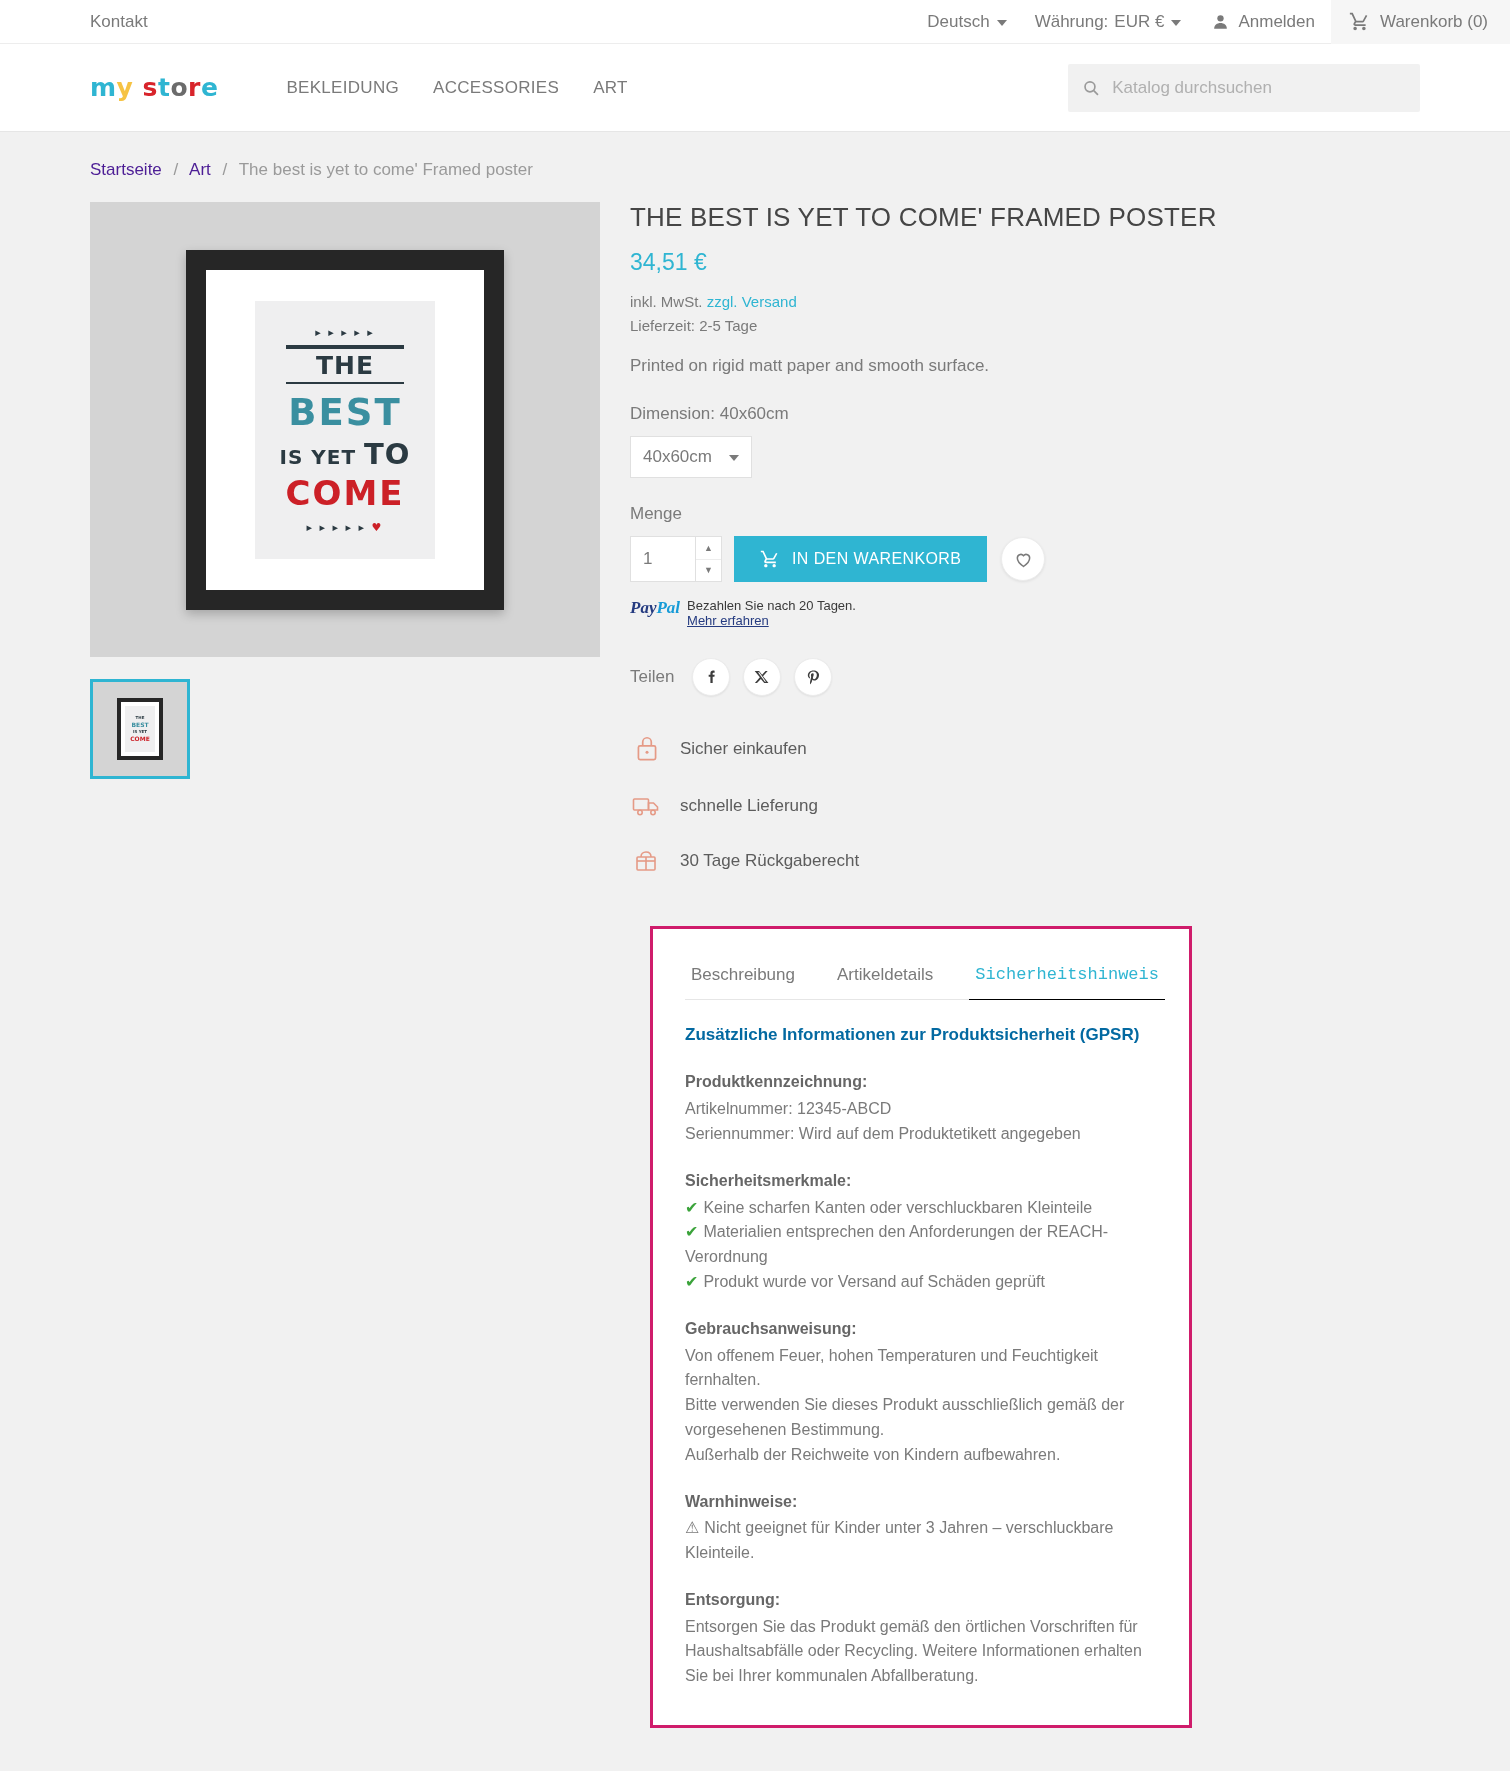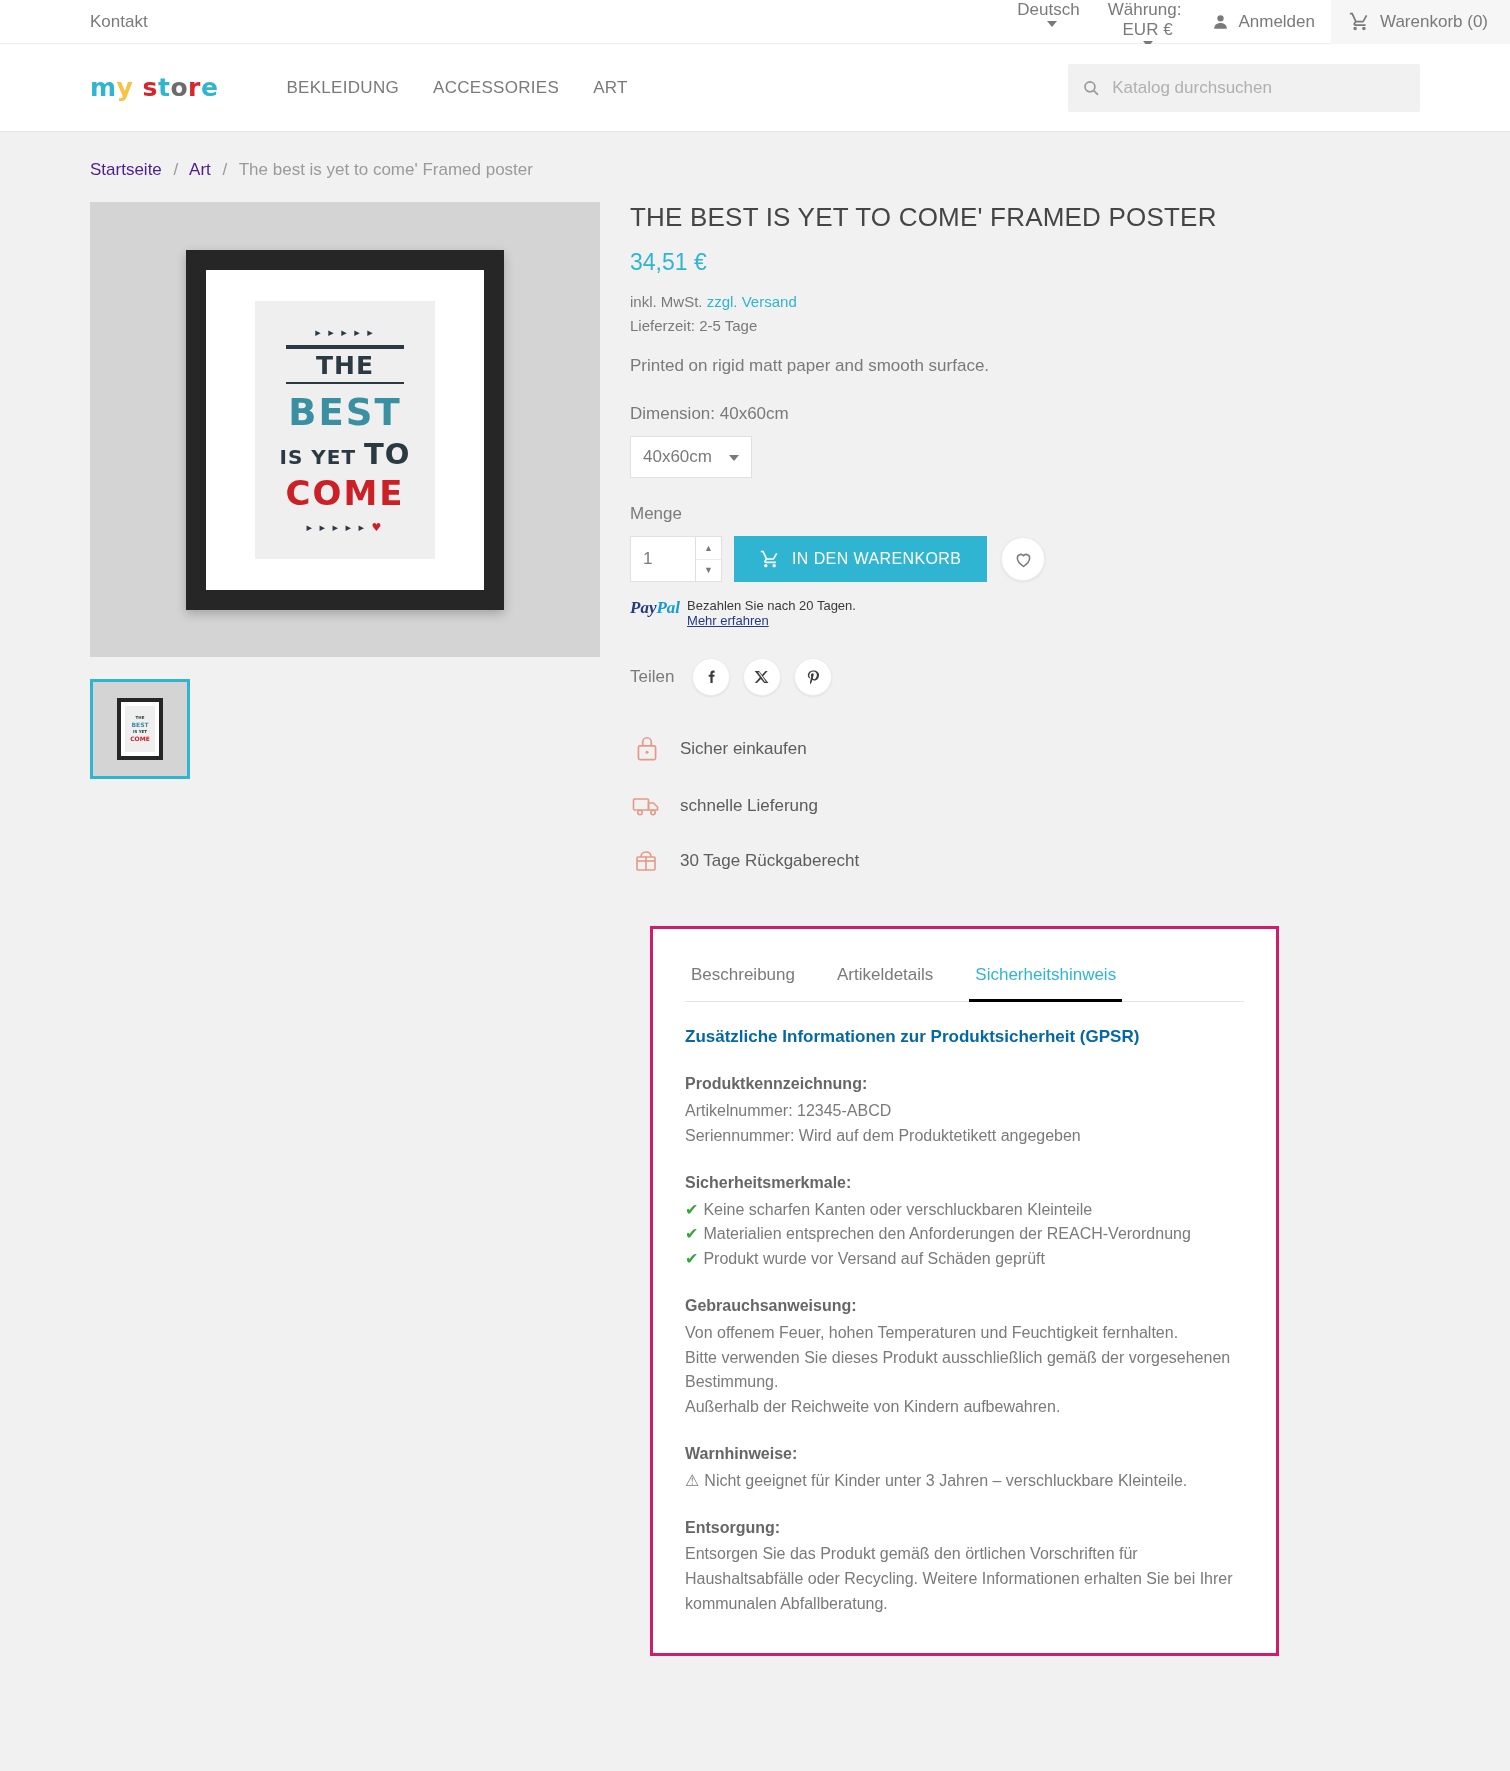--- a/index.html
+++ b/index.html
@@ -34,21 +34,20 @@
     align-items: stretch;
     height: 44px;
   }
   .lang-select, .currency-select {
     display: flex;
     align-items: center;
     font-size: 17px;
     color: #7a7a7a;
     padding: 0 14px;
     white-space: nowrap;
-    flex-direction: column;
   }
   .caret {
     display: inline-block;
     width: 0; height: 0;
     border-left: 5px solid transparent;
     border-right: 5px solid transparent;
     border-top: 6px solid #7a7a7a;
     margin-left: 7px;
     position: relative;
     top: 1px;
@@ -300,40 +299,41 @@
     color: #3c3c3c;
   }
 
   .trust-list { margin-top: 38px; }
   .trust-item { display: flex; align-items: center; margin-bottom: 30px; font-size: 17px; color: #5c5c5c; }
   .trust-item .ic { width: 34px; margin-right: 16px; display:flex; justify-content:center; }
 
   
   .tabs-panel {
     margin: 22px 0 0 650px;
-    width: 629px;
+    width: 542px;
     background: #fff;
     border: 3px solid #cf1c6b;
     padding: 26px 32px 36px;
   }
   .tabs {
     display: flex;
     border-bottom: 1px solid #e6e6e6;
     gap: 30px;
   }
   .tab {
     padding: 10px 6px 14px;
     font-size: 17px;
     color: #7a7a7a;
     cursor: pointer;
   }
   .tab.active {
     color: #2fb5d2;
-    border-bottom: 3px solid #000000;
+    border-bottom: 1px solid #000000;
     margin-bottom: -1px;
+    font-family: Liberation Mono, monospace;
   }
   .panel-body { padding-top: 22px; font-size: 16px; line-height: 1.55; color: #7a7a7a; }
   .panel-body h3 { font-size: 17px; color: #0369a1; margin: 0 0 16px 0; }
   .panel-body h4 { font-size: 16px; color: #666; margin: 22px 0 2px 0; }
   .panel-body p { margin: 0; }
   .chk { color: #3aa33a; margin-right: 5px; }
   .warn { margin-right: 5px; }
   .li { margin: 0; }
 
   

